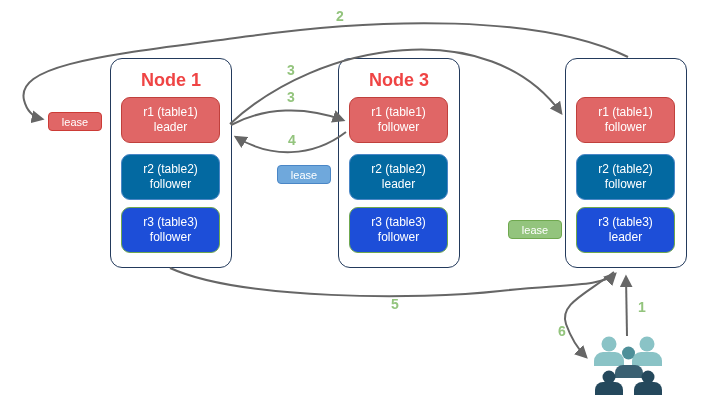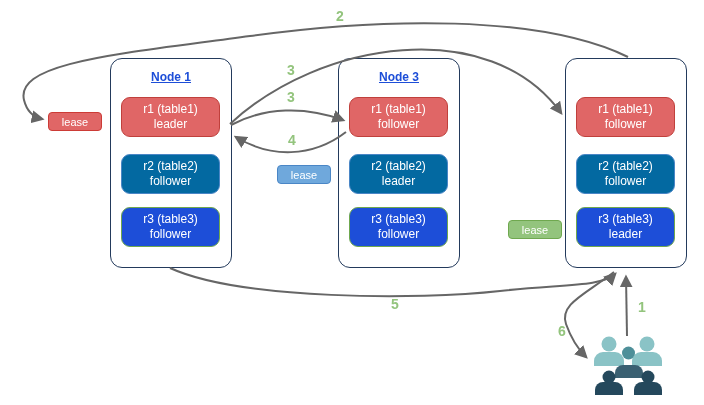--- a/index.html
+++ b/index.html
@@ -3,24 +3,24 @@
 <meta charset="utf-8">
 <style>
   html,body{margin:0;padding:0;background:#fff;}
   .canvas{position:relative;width:704px;height:405px;background:#ffffff;
           font-family:"Liberation Sans",sans-serif;overflow:hidden;}
 
   
   .node{position:absolute;top:58px;width:122px;height:210px;background:#fff;
         border:1.5px solid #233a5c;border-radius:12px;box-sizing:border-box;z-index:1;}
   .node1{left:110px}.node2{left:338px}.node3{left:565px}
-  .node-title{margin-top:11px;text-align:center;font-size:12px;font-weight:bold;color:#1d4ed8;text-decoration:underline;}
+  .node-title{margin-top:11px;text-align:center;font-size:18px;font-weight:bold;color:#ef4444;}
 
   
-  .replica{position:absolute;left:10px;width:99px;height:40px;border-radius:9px;
+  .replica{position:absolute;left:10px;width:99px;height:46px;border-radius:9px;
            box-sizing:border-box;display:flex;flex-direction:column;align-items:center;
            justify-content:center;color:#fff;font-size:12px;line-height:15px;text-align:center;}
   .pos1{top:38px}.pos2{top:95px}.pos3{top:148px}
   .red{background:#e06666;border:1.5px solid #c0403c}
   .blue{background:#0369a1;border:1.5px solid #4a86c6}
   .green{background:#1d4ed8;border:1.5px solid #6fa84f}
 
   
   .lease{position:absolute;width:54px;height:19px;border-radius:4px;box-sizing:border-box;
          display:flex;align-items:center;justify-content:center;color:#fff;font-size:11px;z-index:6;}

